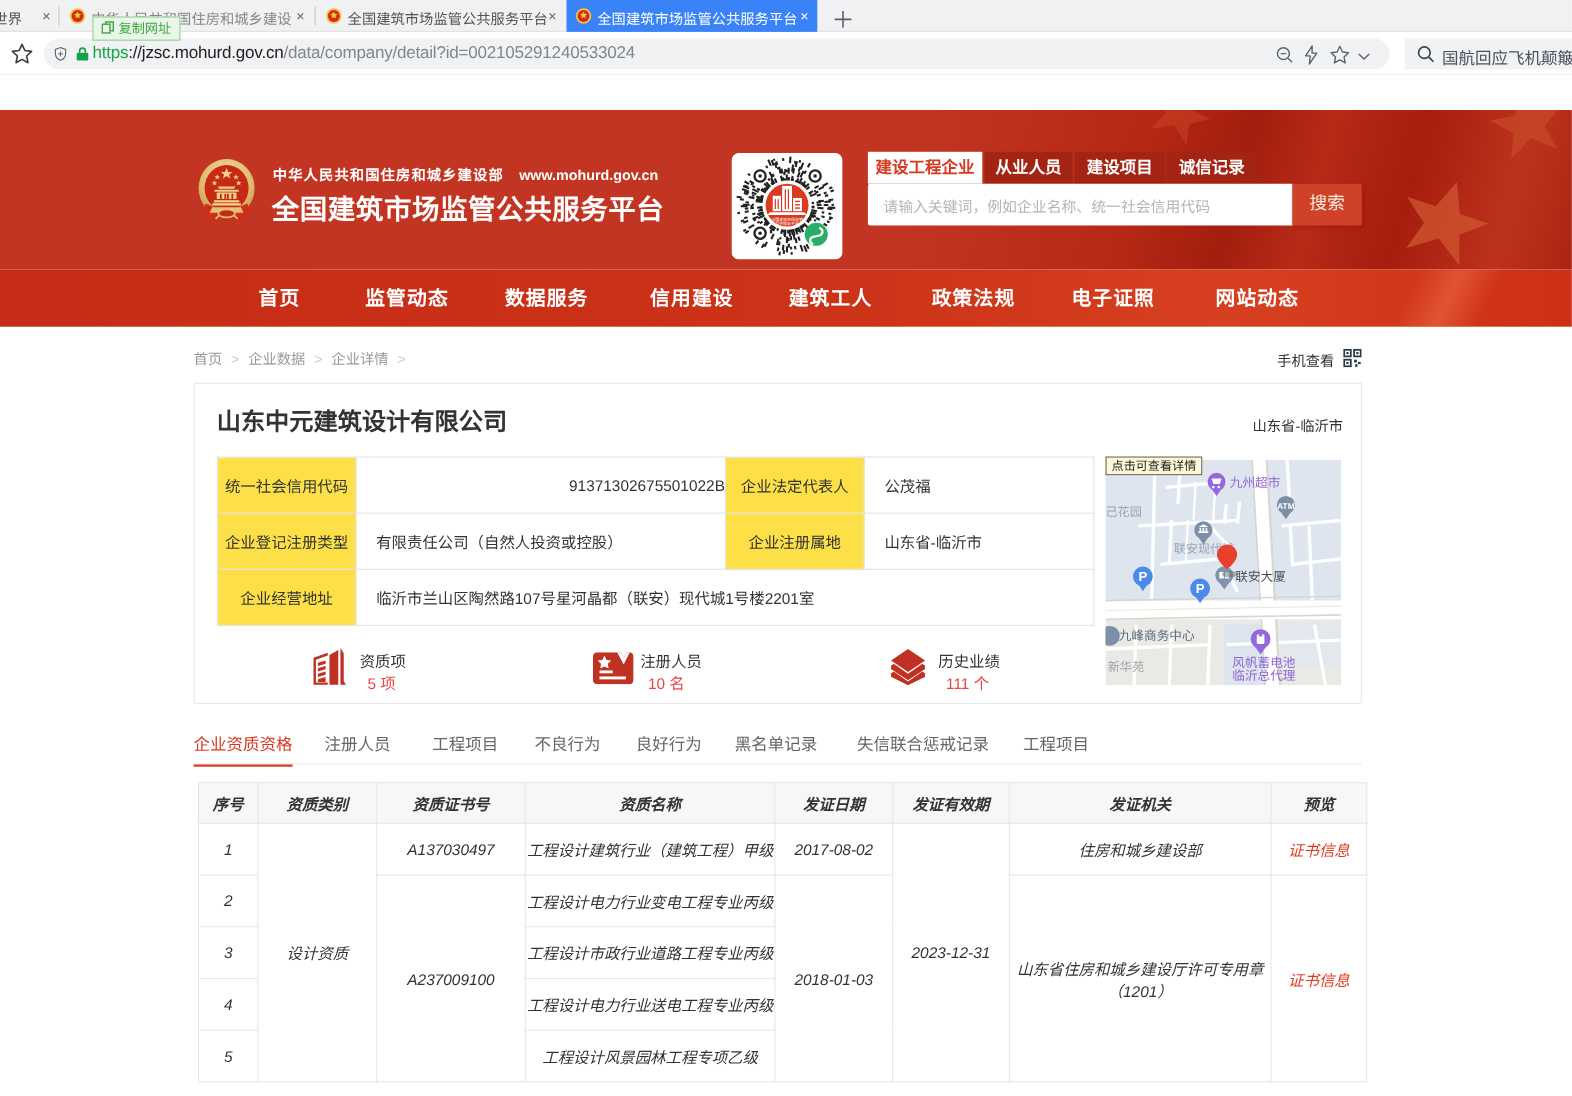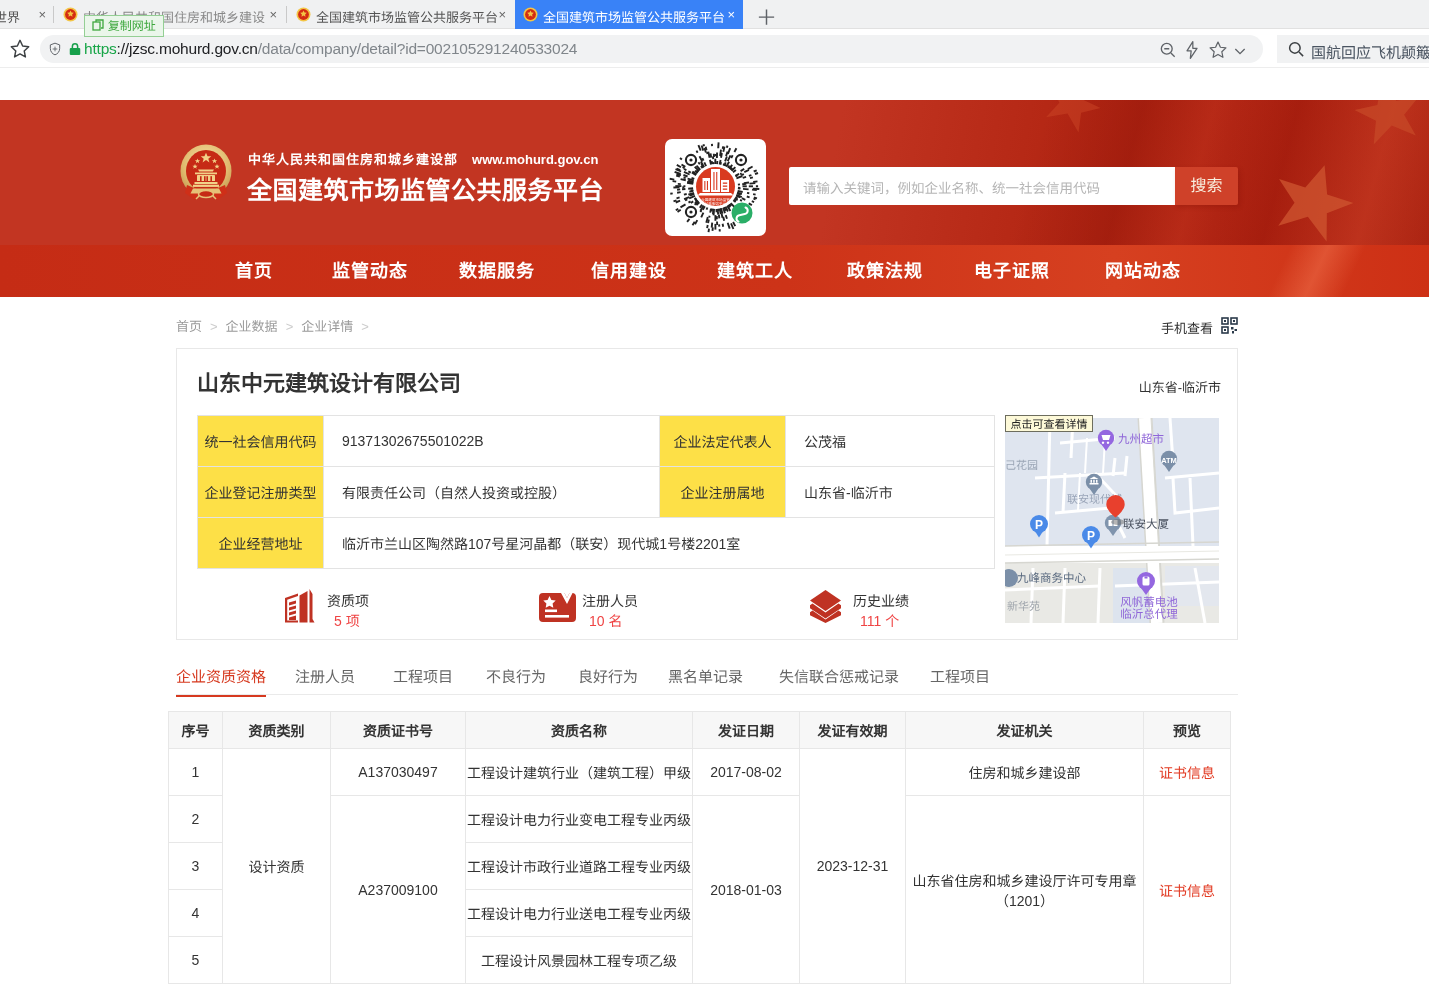--- a/index.html
+++ b/index.html
@@ -72,21 +72,21 @@
 .stat .t2 { position:absolute; left:50px; top:21px; font-size:14px; color:#ef4444; white-space:nowrap; }
 #mapbox { position:absolute; left:828px; top:69px; width:214px; height:205px; }
 #maptip { position:absolute; left:0px; top:-3px; width:88px; height:17px; background:#fdf9d8; border:1px solid #6d6d5e; font-size:11px; color:#222; text-align:center; line-height:16px; z-index:3;}
 
 
 #tabs2 { position:absolute; left:176px; top:662px; width:1062px; height:33px; border-bottom:1px solid #eaeaea; font-size:15px; }
 #tabs2 span { position:absolute; top:3px; color:#666; }
 #tabs2 span.on { color:#d6391f; border-bottom:2px solid #d6391f; padding-bottom:9px; }
 
 
-#bigtbl { position:absolute; left:168px; top:711px; width:1062px; border-collapse:collapse; table-layout:fixed; }
+#bigtbl { position:absolute; left:180px; top:711px; width:1062px; border-collapse:collapse; table-layout:fixed;font-style:italic; }
 #bigtbl th { background:#f7f7f7; font-size:14px; color:#333; font-weight:bold; height:37px; border:1px solid #e7e7e7; }
 #bigtbl td { font-size:14px; color:#333; text-align:center; height:47px; border:1px solid #e7e7e7; background:#fff; }
 #bigtbl td.cert { color:#e23a22; }
 </style>
 </head>
 <body>
 
 <div id="tabbar">
   <div class="tab" style="left:0;width:52px;">
       <span style="position:absolute;left:-6px;top:7px;">世界</span>
@@ -447,20 +447,26 @@
 <rect x="51.2" y="33" width="1.1" height="18" fill="#d93a20"></rect>
 <rect x="57.8" y="43.5" width="4.4" height="1.3" fill="#d93a20"></rect>
           <rect x="57.8" y="46.5" width="4.4" height="1.3" fill="#d93a20"></rect>
           <rect x="57.8" y="49.5" width="4.4" height="1.3" fill="#d93a20"></rect>
 <text x="50.5" y="61.5" font-size="3.6" text-anchor="middle" font-family="sans-serif">全国建筑市场监管</text>
 <text x="50.5" y="65.8" font-size="3.6" text-anchor="middle" font-family="sans-serif">公共服务平台</text>
 </g>
 <circle cx="77" cy="74" r="10.5" fill="#2aae67"></circle>
 <path d="M80.5 68.5 c3.5 1.5 2.5 6 -0.8 6.6 l-5.4 1.2 c-3.3 0.7 -3.8 5 -0.8 6.4" fill="none" stroke="#fff" stroke-width="2" stroke-linecap="round"></path>
 </svg></div>
+  <div id="stabs">
+    <div class="stab on" style="width:104px;">建设工程企业</div>
+    <div class="stab" style="width:80px;">从业人员</div>
+    <div class="stab" style="width:82px;">建设项目</div>
+    <div class="stab" style="width:81px;">诚信记录</div>
+  </div>
   <div id="sinput">
       <span>请输入关键词，例如企业名称、统一社会信用代码</span>
     </div>
   <div id="sbtn">搜索</div>
 </div>
 
 <div id="nav">
   <div class="streak"></div>
   <div class="navitem" style="left:209px;width:90px;">首页</div>
   <div class="navitem" style="left:325px;width:90px;">监管动态</div>
@@ -490,21 +496,21 @@
     </g>
   </svg>
 
 <div id="card">
   <div id="cname">山东中元建筑设计有限公司</div>
   <div id="cregion">山东省-临沂市</div>
   <table id="infotbl">
     <tbody>
         <tr>
           <td class="lbl">统一社会信用代码</td>
-          <td class="val" style="width:336px;">91371302675501022B</td>
+          <td class="val" style="width:336px;text-align:right;">91371302675501022B</td>
           <td class="lbl">企业法定代表人</td>
           <td class="val">公茂福</td>
         </tr>
     <tr>
           <td class="lbl">企业登记注册类型</td>
           <td class="val">有限责任公司（自然人投资或控股）</td>
           <td class="lbl">企业注册属地</td>
           <td class="val">山东省-临沂市</td>
         </tr>
     <tr>

